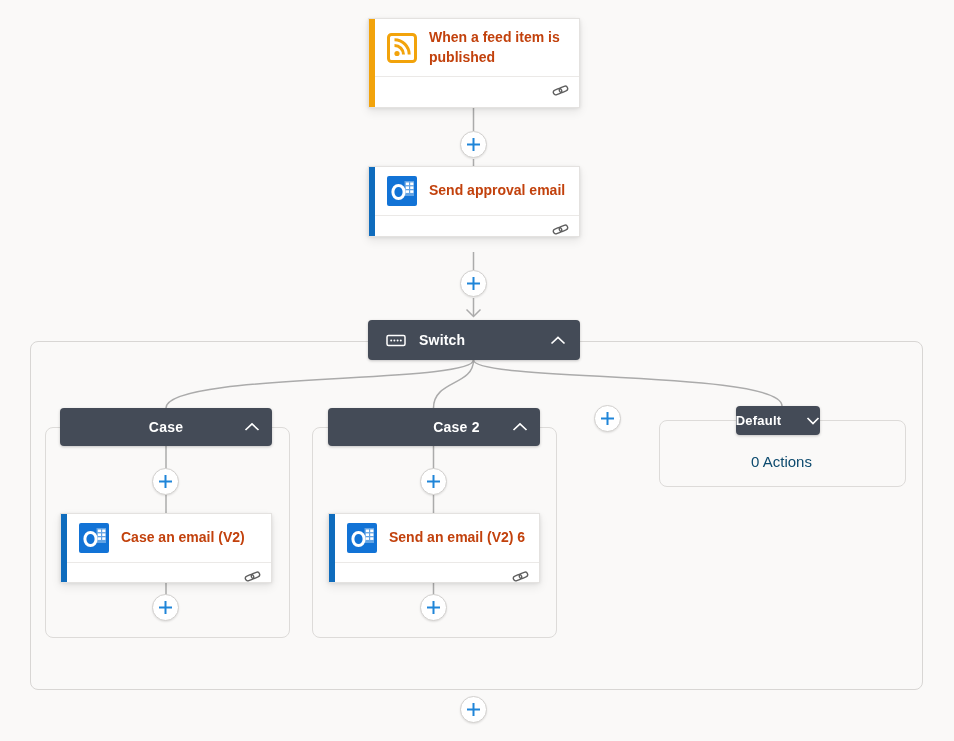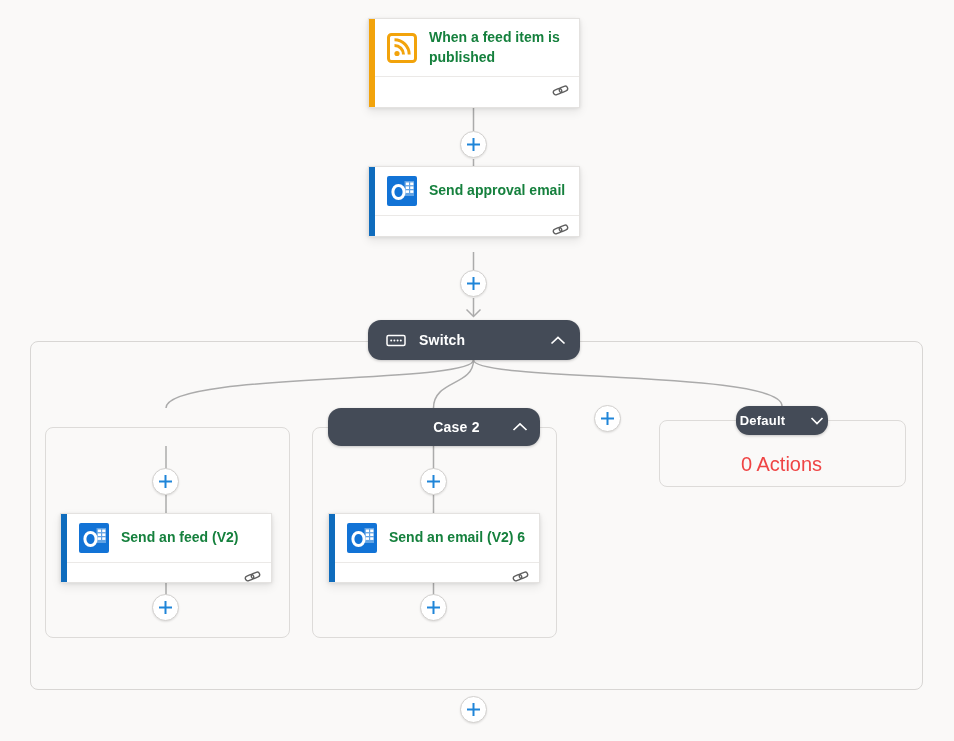--- a/index.html
+++ b/index.html
@@ -16,47 +16,47 @@
   .scope-box.inner{border-color:#dddbd9;}
 
   
   .card{
     position:absolute; width:212px; background:#fff; z-index:2;
     border:1px solid #e4e2e0; box-sizing:border-box;
     box-shadow:0 1.2px 3.6px rgba(0,0,0,.10), 0 4px 9px rgba(0,0,0,.08);
   }
   .card .stripe{position:absolute; left:0; top:0; bottom:0; width:6px;}
   .card-main{display:flex; align-items:center; gap:12px; padding:9px 10px 9px 18px; min-height:44px; box-sizing:border-box;}
-  .card-title{font-size:14px; font-weight:700; color:#15803d; line-height:1.4;}
+  .card-title{font-size:14px; font-weight:700; color:#c2410c; line-height:1.4;}
   .card-footer{border-top:1px solid #ebe9e7; height:26px; display:flex; align-items:center; justify-content:flex-end; padding-right:10px;}
 
   
   .scope-header{
     position:absolute; background:#444b57; color:#fff; z-index:3;
-    display:flex; align-items:center; border-radius:13px;
+    display:flex; align-items:center; border-radius:4px;
     box-shadow:0 1px 3px rgba(0,0,0,.22); box-sizing:border-box; cursor:pointer;
   }
   .scope-header .hlabel{font-size:14px; font-weight:700; letter-spacing:.2px;}
   .hdr-switch{left:368px; top:320px; width:212px; height:40px; padding:0 14px 0 18px; gap:13px;}
   .hdr-switch .chev{margin-left:auto;}
   .hdr-case{width:212px; height:38px; justify-content:center;}
   .hdr-case .chev{position:absolute; right:12px; top:50%; transform:translateY(-50%);}
-  .hdr-default{left:736px; top:406px; width:92px; height:29px; justify-content:center; gap:25px;}
+  .hdr-default{left:736px; top:406px; width:84px; height:29px; justify-content:center; gap:25px;}
   .hdr-default .hlabel{font-size:13px;}
 
   
   .plus-btn{
     position:absolute; width:27px; height:27px; border-radius:50%;
     background:#fff; border:1px solid #d2d0ce; box-sizing:border-box;
     display:flex; align-items:center; justify-content:center; z-index:2;
     box-shadow:0 1px 2px rgba(0,0,0,.10); cursor:pointer;
   }
 
   .empty-actions{
-    position:absolute; z-index:2; color:#ef4444; font-size:20px;
+    position:absolute; z-index:2; color:#0c4a6e; font-size:15px;
   }
   .icon{display:inline-flex; align-items:center; justify-content:center;}
 </style>
 </head>
 <body>
 
 <div class="stage">
 
   <svg class="connectors" width="954" height="741">
     <g stroke="#ababab" stroke-width="1.5" fill="none">
@@ -183,20 +183,28 @@
       </svg>
     </span>
     <span class="hlabel">Switch</span>
     <span class="icon chev">
       <svg width="16" height="9" viewBox="0 0 16 9">
           <path d="M1.5,7.5 L8,1.5 L14.5,7.5" fill="none" stroke="#fff" stroke-width="1.7"></path>
         </svg>
     </span>
   </div>
 
+  <div class="scope-header hdr-case" style="left:60px; top:408px;">
+    <span class="hlabel">Case</span>
+    <span class="icon chev">
+      <svg width="16" height="9" viewBox="0 0 16 9">
+          <path d="M1.5,7.5 L8,1.5 L14.5,7.5" fill="none" stroke="#fff" stroke-width="1.7"></path>
+        </svg>
+    </span>
+  </div>
 
   <div class="scope-header hdr-case" style="left:328px; top:408px;padding-left:45px;">
     <span class="hlabel">Case 2</span>
     <span class="icon chev">
       <svg width="16" height="9" viewBox="0 0 16 9">
           <path d="M1.5,7.5 L8,1.5 L14.5,7.5" fill="none" stroke="#fff" stroke-width="1.7"></path>
         </svg>
     </span>
   </div>
 
@@ -242,21 +250,21 @@
             <rect x="18.8" y="6.5" width="3.2" height="2.6"></rect>
               <rect x="23.2" y="6.5" width="3.2" height="2.6"></rect>
             <rect x="18.8" y="10.4" width="3.2" height="2.6"></rect>
               <rect x="23.2" y="10.4" width="3.2" height="2.6"></rect>
             <rect x="18.8" y="14.3" width="3.2" height="2.6"></rect>
               <rect x="23.2" y="14.3" width="3.2" height="2.6"></rect>
           </g>
           <ellipse cx="11.5" cy="16" rx="5.6" ry="6.6" fill="none" stroke="#fff" stroke-width="3"></ellipse>
         </svg>
       </span>
-      <span class="card-title">Send an feed (V2)</span>
+      <span class="card-title">Case an email (V2)</span>
     </div>
     <div class="card-footer">
       <span class="icon">
         <svg width="17" height="13" viewBox="0 0 17 13">
           <g stroke="#5f5f5f" fill="none" stroke-width="1.4" transform="rotate(-22 8.5 6.5)">
             <rect x="1" y="4" width="8.6" height="5" rx="2.5"></rect>
             <rect x="7.4" y="4" width="8.6" height="5" rx="2.5"></rect>
           </g>
         </svg>
       </span>

